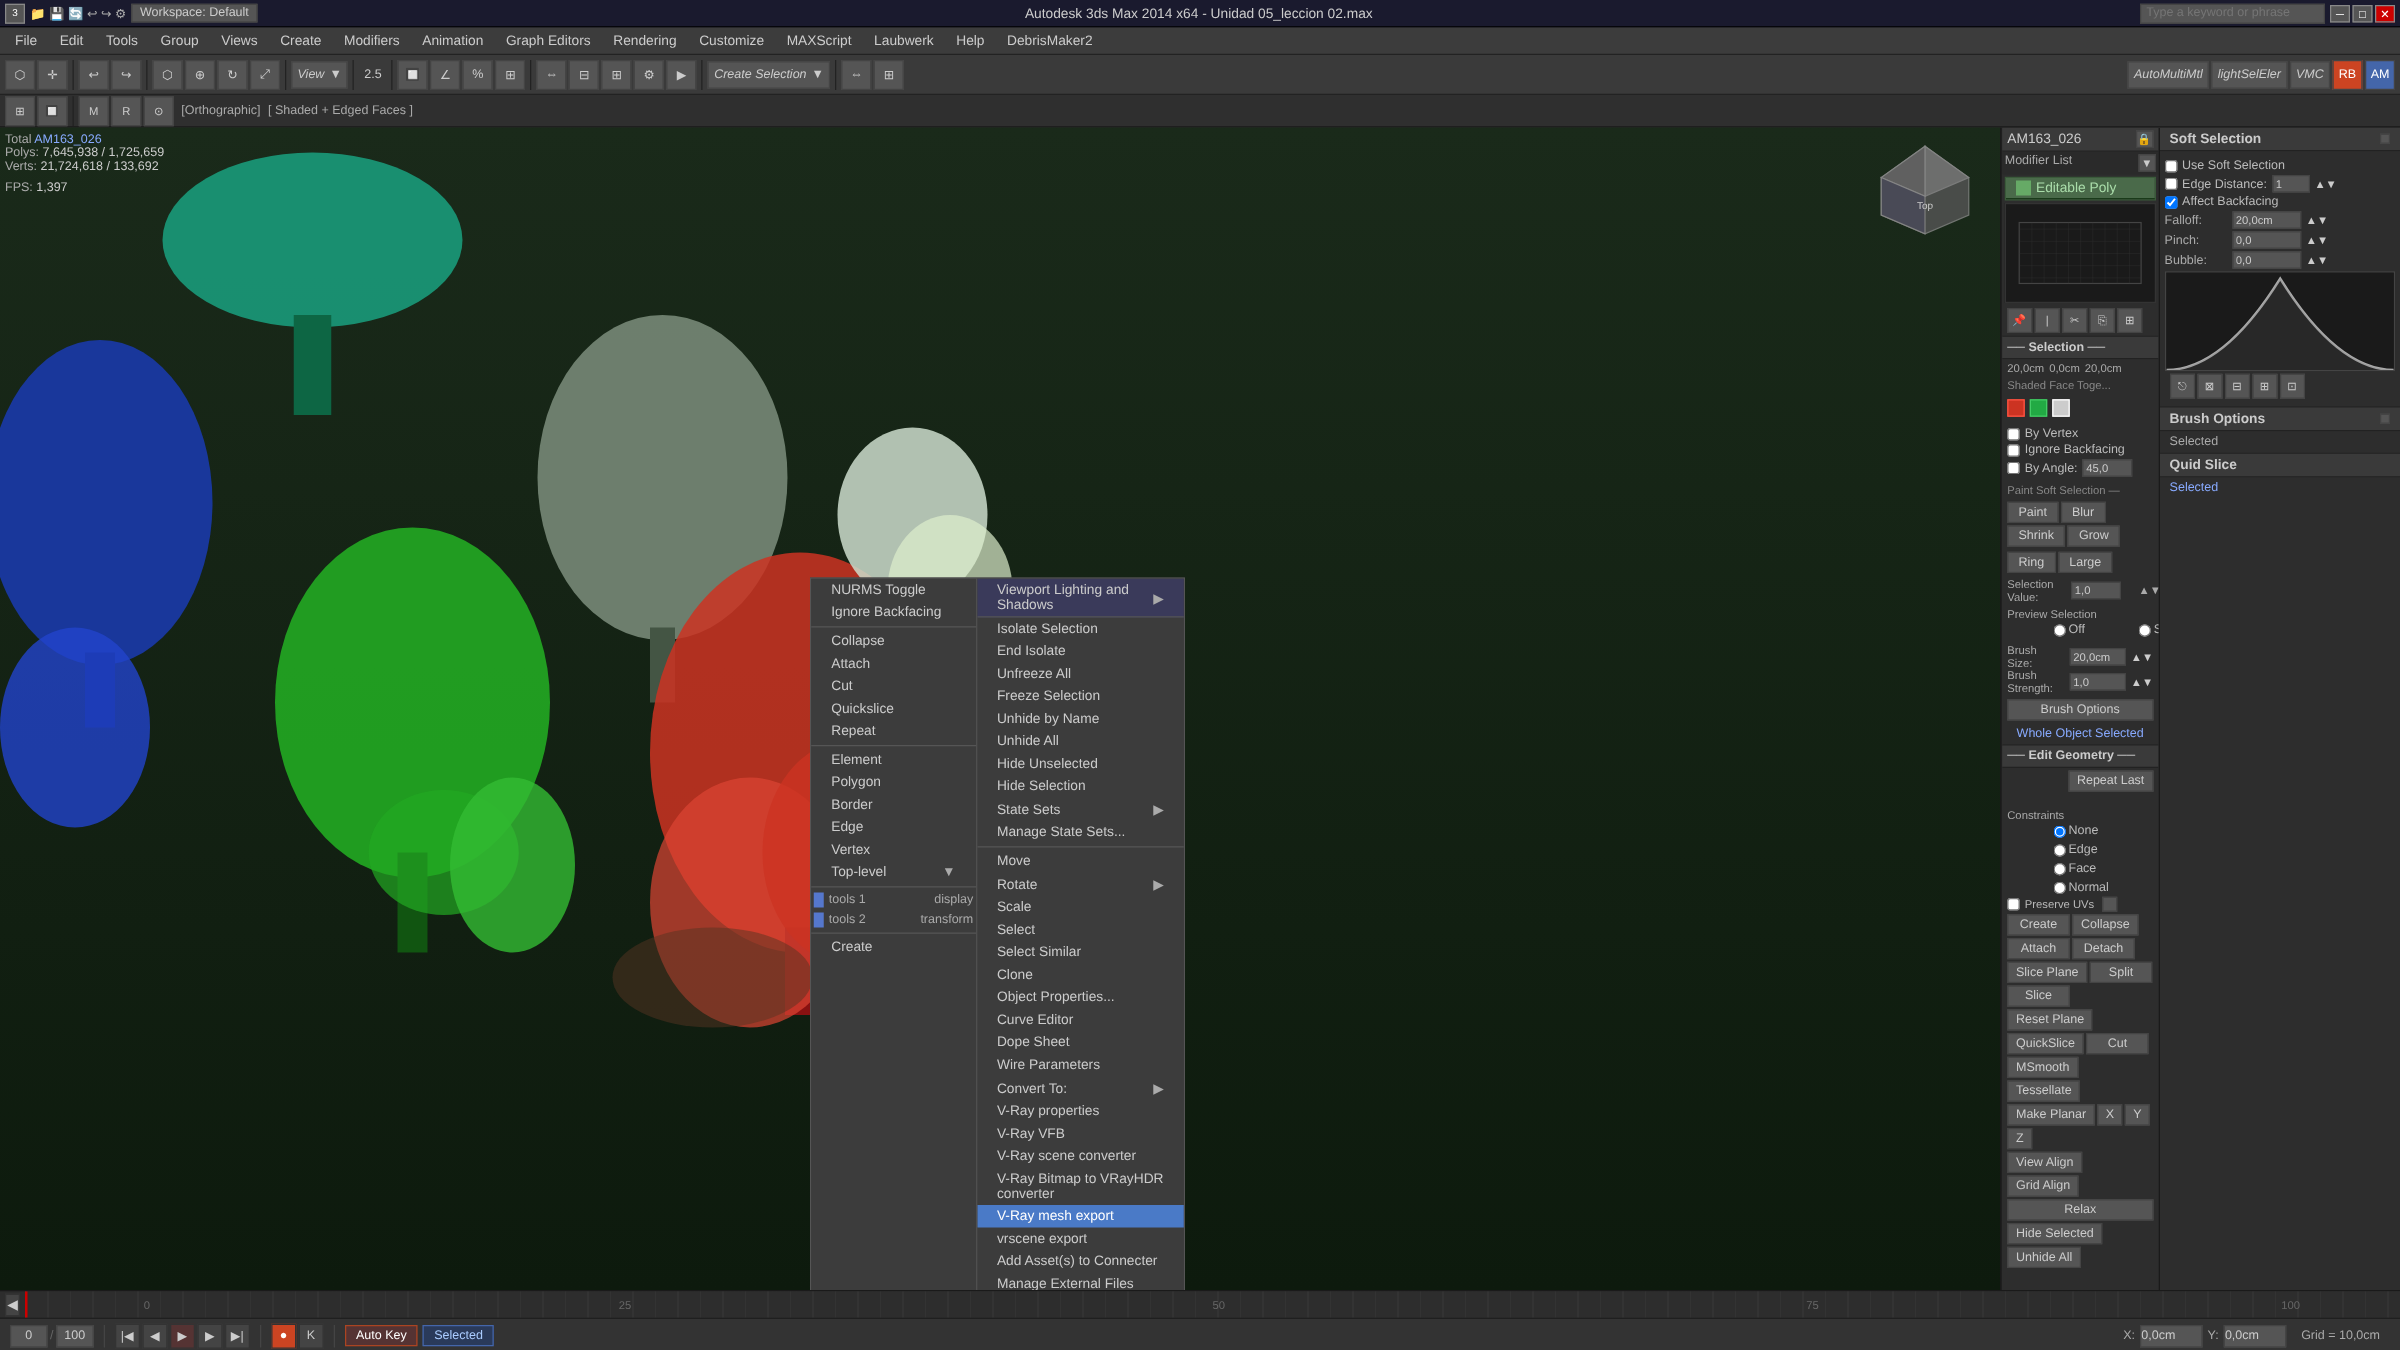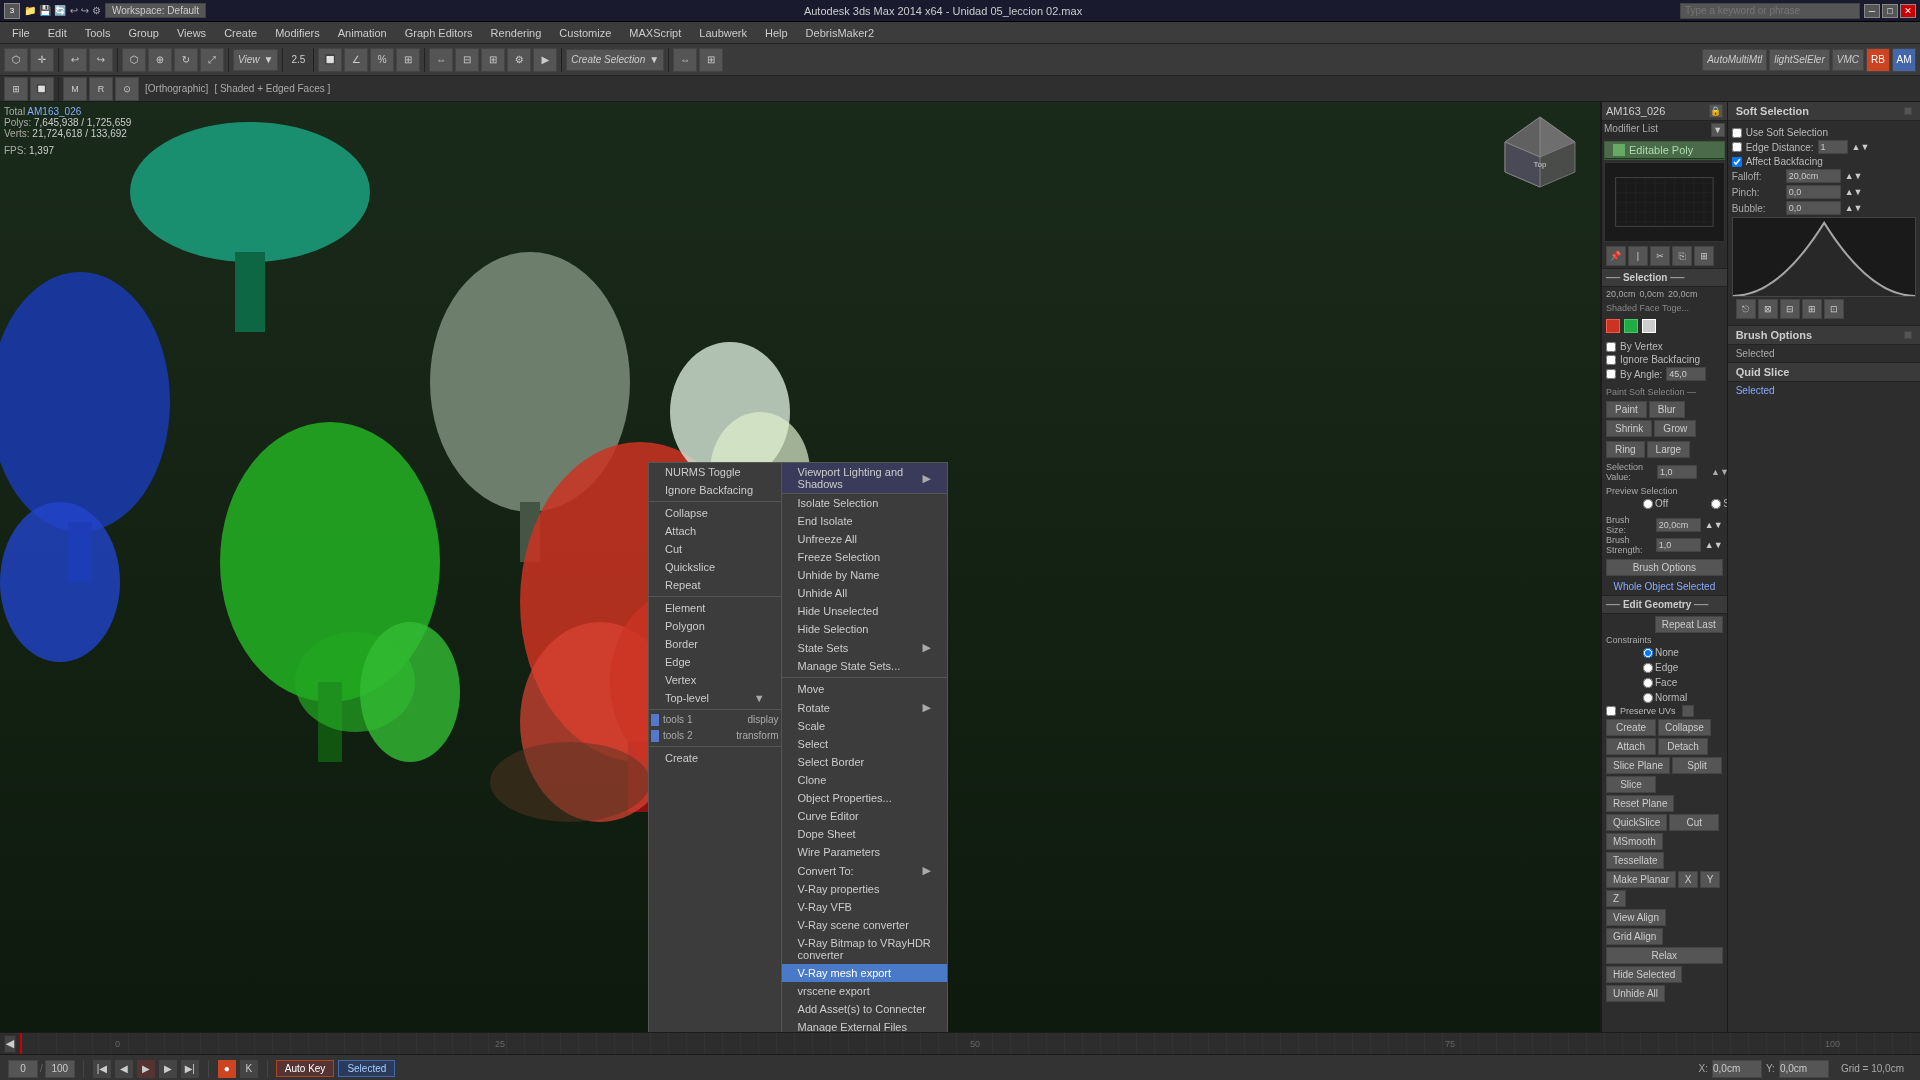--- a/index.html
+++ b/index.html
@@ -108,21 +108,21 @@
 <body>
 
 <div id="titlebar">
   <div style="display:flex;align-items:center;gap:4px;">
     <div style="width:16px;height:16px;background:#555;border:1px solid #888;display:flex;align-items:center;justify-content:center;font-size:8px;color:#fff;">3</div>
     <span style="font-size:10px;color:#aaa;">📁 💾 🔄 ↩ ↪ ⚙</span>
     <span style="background:#555;border:1px solid #444;padding:1px 6px;font-size:10px;">Workspace: Default</span>
   </div>
   <div class="title-center">Autodesk 3ds Max 2014 x64 - Unidad 05_leccion 02.max</div>
   <div style="display:flex;align-items:center;gap:4px;margin-left:auto;">
-    <input type="text" style="width: 180px; height: 16px; background: rgb(85, 85, 85); border: 1px solid rgb(68, 68, 68); color: rgb(204, 204, 204); font-size: 10px; padding: 0px 4px;" placeholder="Type a keyword or phrase">
+    <input type="text" style="width: 148px; height: 16px; background: rgb(85, 85, 85); border: 1px solid rgb(68, 68, 68); color: rgb(204, 204, 204); font-size: 10px; padding: 0px 4px;" placeholder="Type a keyword or phrase">
     <div class="win-controls">
       <div class="win-btn">─</div>
       <div class="win-btn">□</div>
       <div class="win-btn close">✕</div>
     </div>
   </div>
 </div>
 
 <div id="menubar">
   <div class="menu-item">File</div>
@@ -309,21 +309,21 @@
           <div class="cm-item">Unhide All</div>
           <div class="cm-item">Hide Unselected</div>
           <div class="cm-item">Hide Selection</div>
           <div class="cm-item">State Sets <span class="arrow">▶</span></div>
           <div class="cm-item">Manage State Sets...</div>
           <div class="cm-sep"></div>
           <div class="cm-item">Move</div>
           <div class="cm-item">Rotate <span class="arrow">▶</span></div>
           <div class="cm-item">Scale</div>
           <div class="cm-item">Select</div>
-          <div class="cm-item">Select Border</div>
+          <div class="cm-item">Select Similar</div>
           <div class="cm-item">Clone</div>
           <div class="cm-item">Object Properties...</div>
           <div class="cm-item">Curve Editor</div>
           <div class="cm-item">Dope Sheet</div>
           <div class="cm-item">Wire Parameters</div>
           <div class="cm-item">Convert To: <span class="arrow">▶</span></div>
           <div class="cm-item">V-Ray properties</div>
           <div class="cm-item">V-Ray VFB</div>
           <div class="cm-item">V-Ray scene converter</div>
           <div class="cm-item">V-Ray Bitmap to VRayHDR converter</div>
@@ -470,21 +470,21 @@
         <button class="rp-btn" style="width:100%;">Brush Options</button>
       </div>
 
       <div style="padding:3px 4px;font-size:10px;color:#88aaff;text-align:center;">Whole Object Selected</div>
 
       <div style="background:#3a3a3a;padding:3px 4px;font-size:10px;font-weight:bold;color:#ccc;border-top:1px solid #222;border-bottom:1px solid #222;">
         ── <span>Edit Geometry</span> ──
       </div>
       <div style="padding:2px 4px;">
 
-        <div style="display:flex;justify-content:flex-end;margin-bottom:2px;">
+        <div style="display:flex;justify-content:flex-end;margin-bottom:14px;">
           <button class="eg-btn">Repeat Last</button>
         </div>
 
         <div style="font-size:9px;color:#aaa;margin-bottom:2px;">Constraints</div>
         <div style="display:flex;flex-wrap:wrap;gap:4px;margin-bottom:2px;">
           <label class="radio-label">
             <input type="radio" name="const" checked="" style="">
             <span>None</span>
           </label>
           <label class="radio-label">

